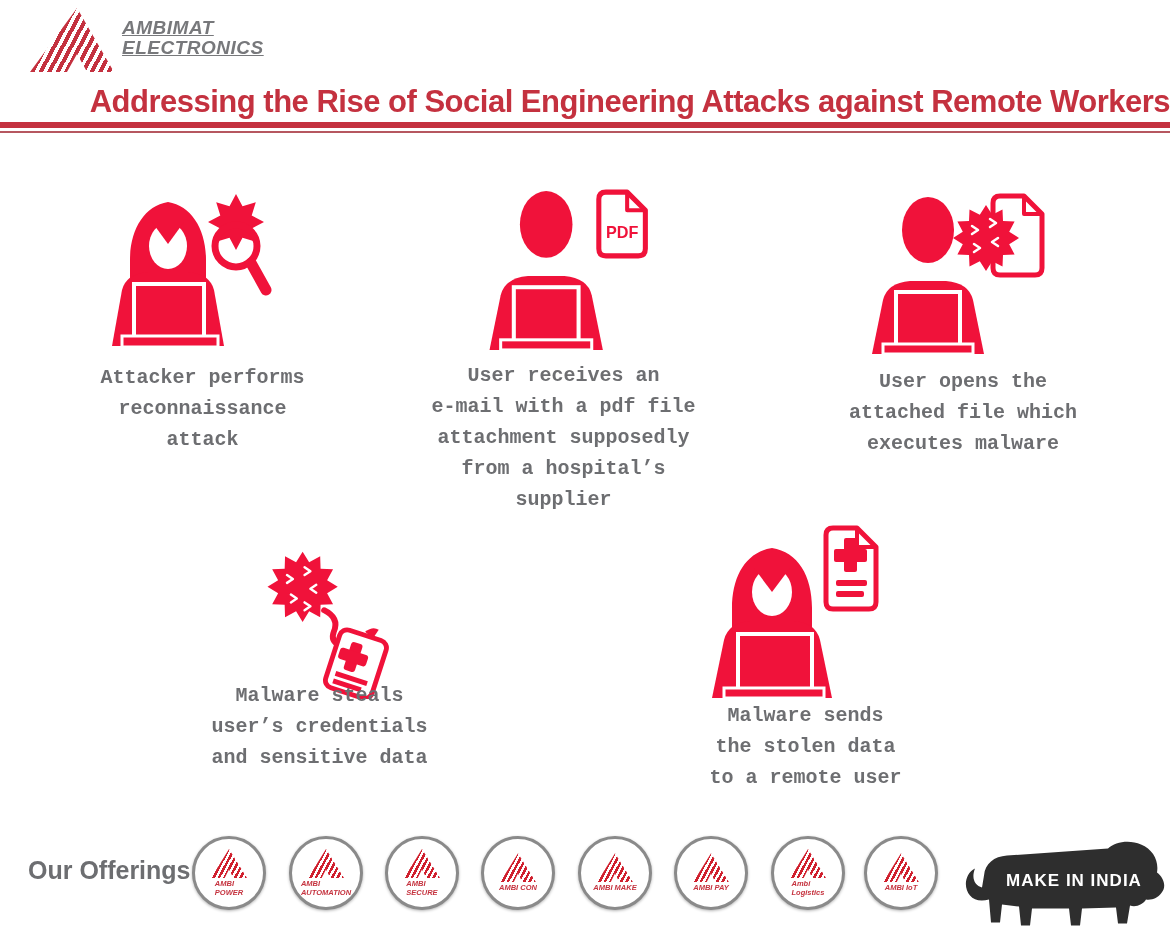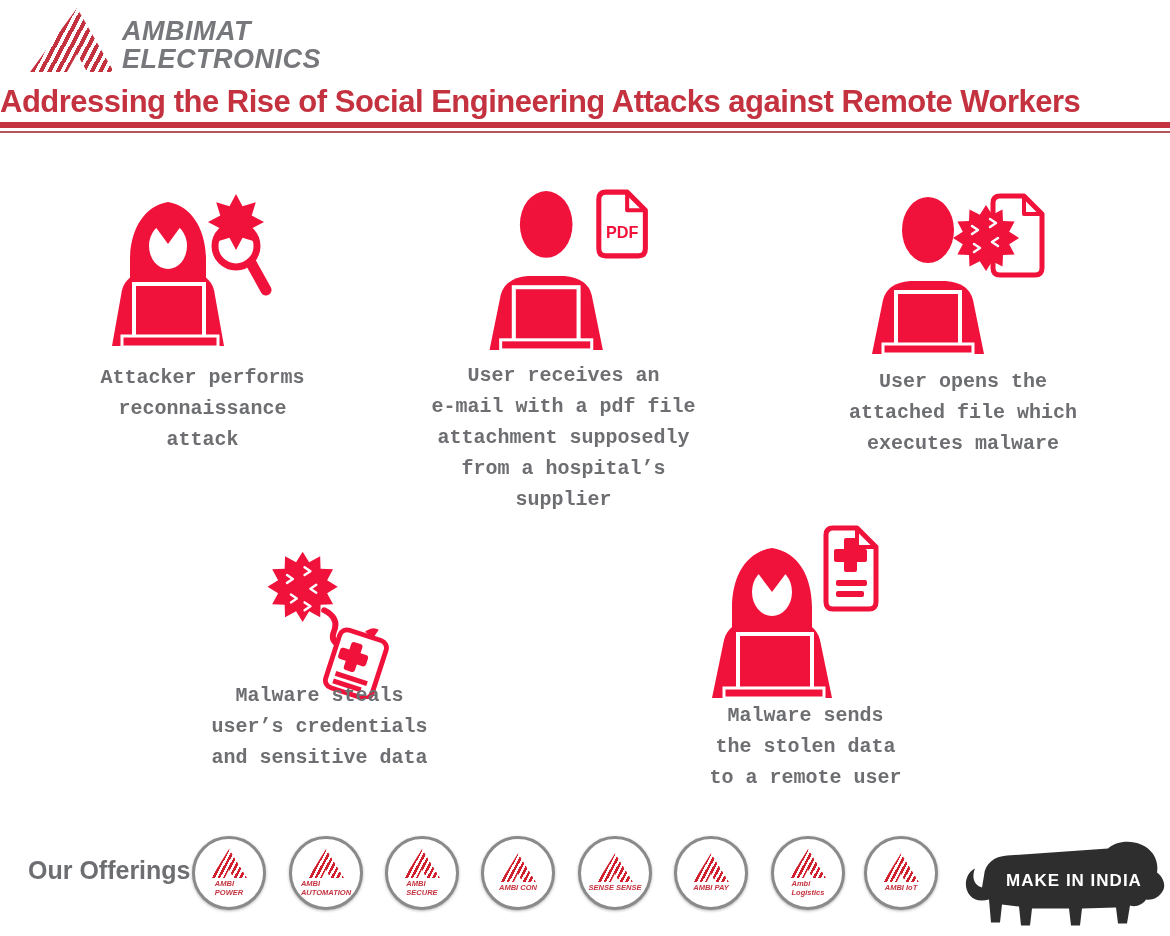--- a/index.html
+++ b/index.html
@@ -20,25 +20,25 @@
 
   
   .logo-triangle{
     left:30px;top:8px;width:84px;height:64px;
     background:repeating-linear-gradient(118deg,var(--title-red) 0 4px,#fff 4px 7.5px);
     -webkit-clip-path:polygon(56% 0,100% 100%,68% 100%,56% 72%,44% 100%,0 100%);
     clip-path:polygon(56% 0,100% 100%,68% 100%,56% 72%,44% 100%,0 100%);
   }
   .company-name{
     left:122px;top:18px;color:var(--logo-gray);
-    font-style:italic;font-weight:bold;font-size:27px;line-height:1.03;
-    letter-spacing:.5px;white-space:pre-line;
+    font-style:italic;font-weight:bold;font-size:19px;line-height:1.03;
+    letter-spacing:.5px;white-space:pre-line;text-decoration:underline;
   }
   .page-title{
-    top:84px;left:0;width:1170px;text-align:left;
+    top:84px;left:0;width:1170px;text-align:right;
     color:var(--title-red);font-weight:bold;font-size:31px;
     letter-spacing:-0.5px;white-space:nowrap;
   }
   .title-rule{top:122px;left:0;width:1170px;height:6px;background:var(--title-red)}
   .title-rule2{top:131px;left:0;width:1170px;height:2px;background:#A93A44;opacity:.85}
 
   
   .caption{
     color:var(--text-gray);font-weight:bold;font-size:20px;line-height:31px;
     text-align:center;white-space:pre-line;font-family:Liberation Mono, monospace;
@@ -197,21 +197,21 @@
   <div class="badge-triangle"></div>
   <div class="badge-label">AMBI
 SECURE</div>
 </div>
 <div class="abs badge" style="left:481px;top:836px">
   <div class="badge-triangle"></div>
   <div class="badge-label">AMBI CON</div>
 </div>
 <div class="abs badge" style="left:578px;top:836px">
   <div class="badge-triangle"></div>
-  <div class="badge-label">SENSE SENSE</div>
+  <div class="badge-label">AMBI MAKE</div>
 </div>
 <div class="abs badge" style="left:674px;top:836px">
   <div class="badge-triangle"></div>
   <div class="badge-label">AMBI PAY</div>
 </div>
 <div class="abs badge" style="left:771px;top:836px">
   <div class="badge-triangle"></div>
   <div class="badge-label">Ambi
 Logistics</div>
 </div>

